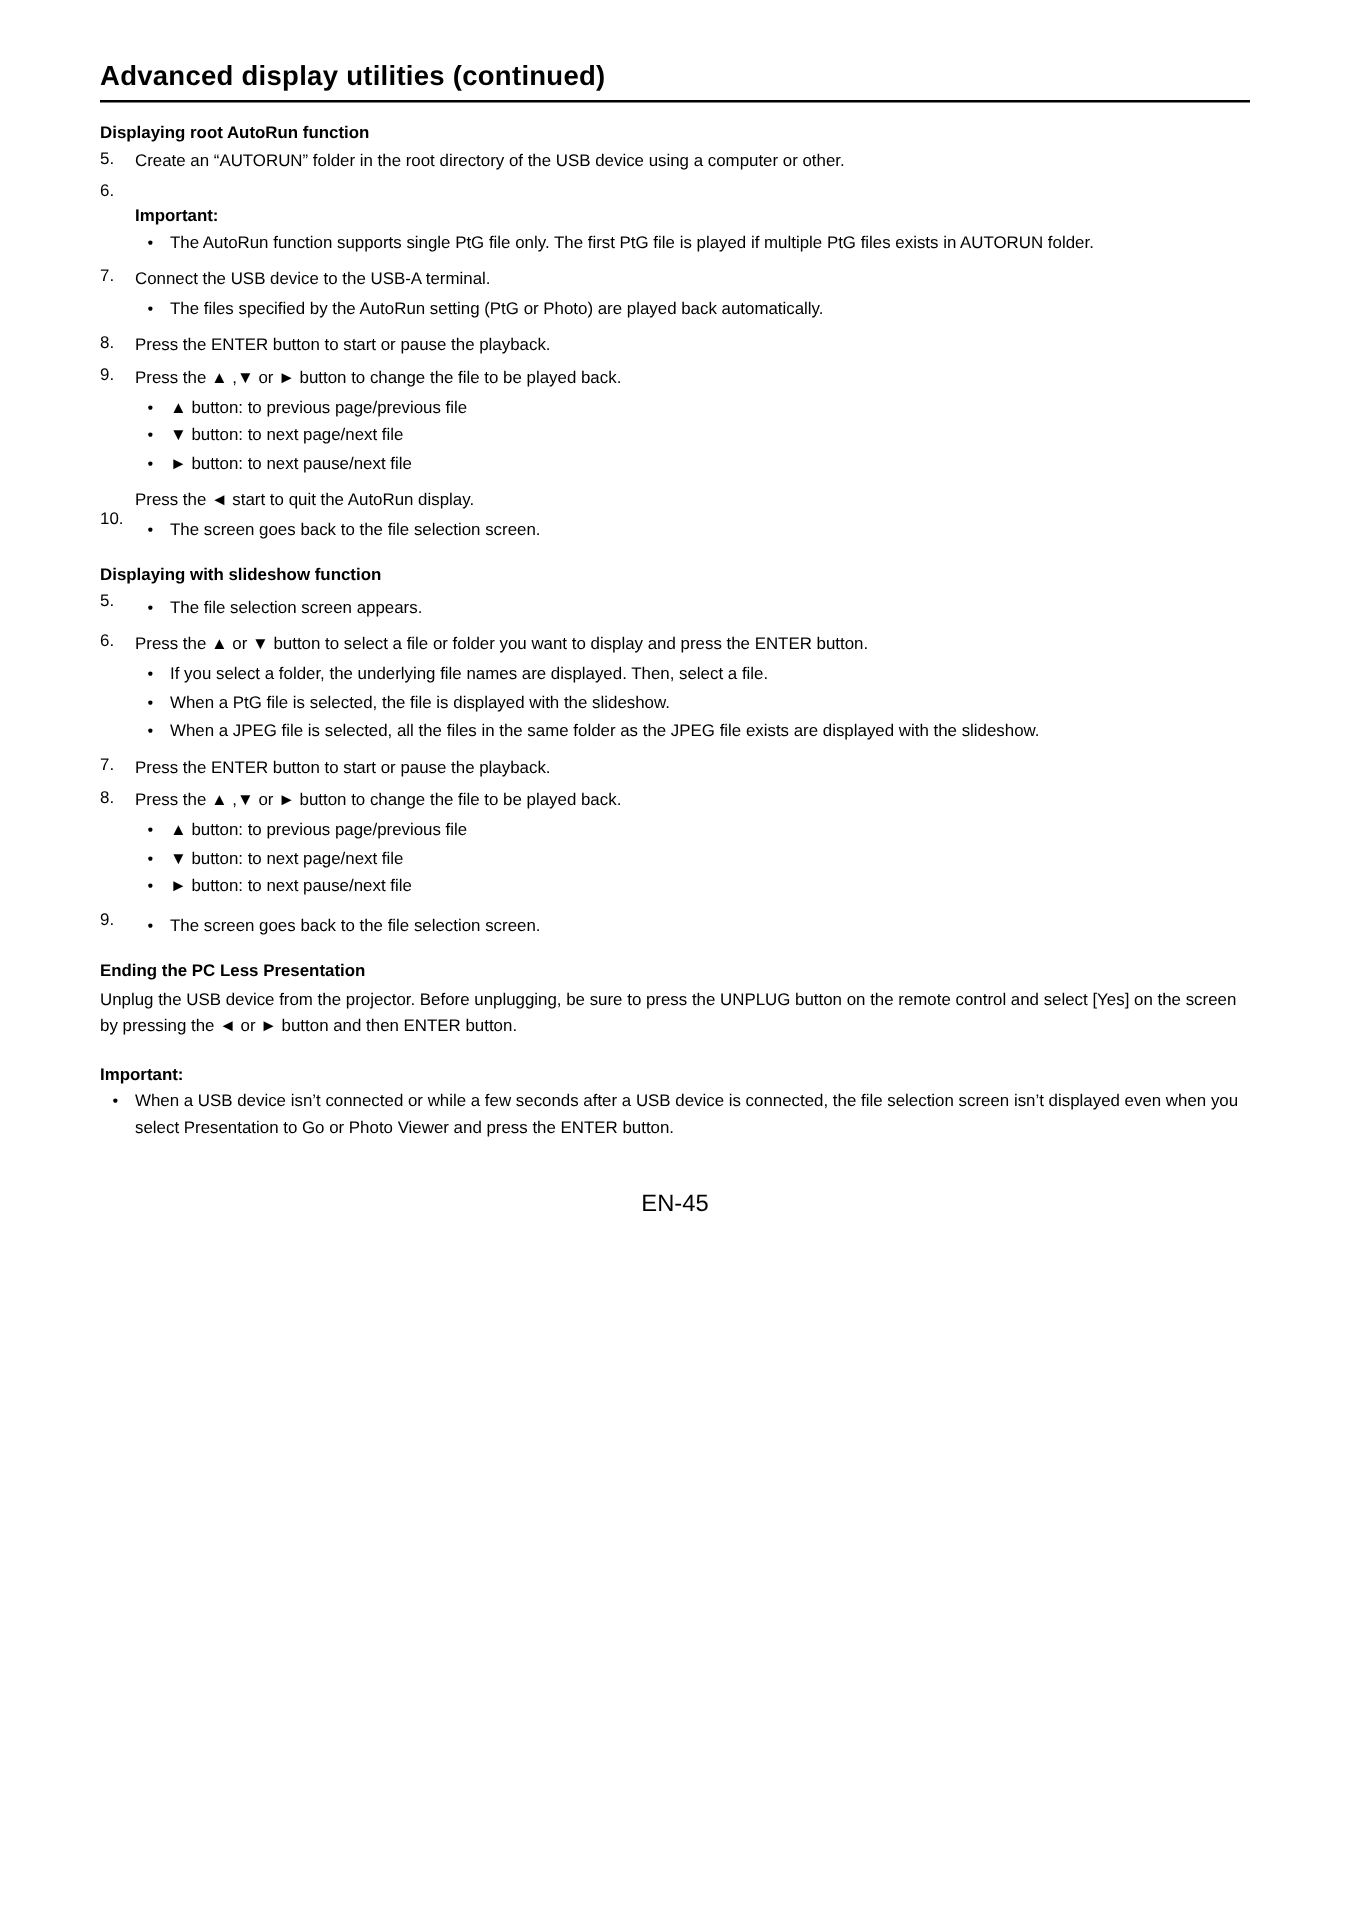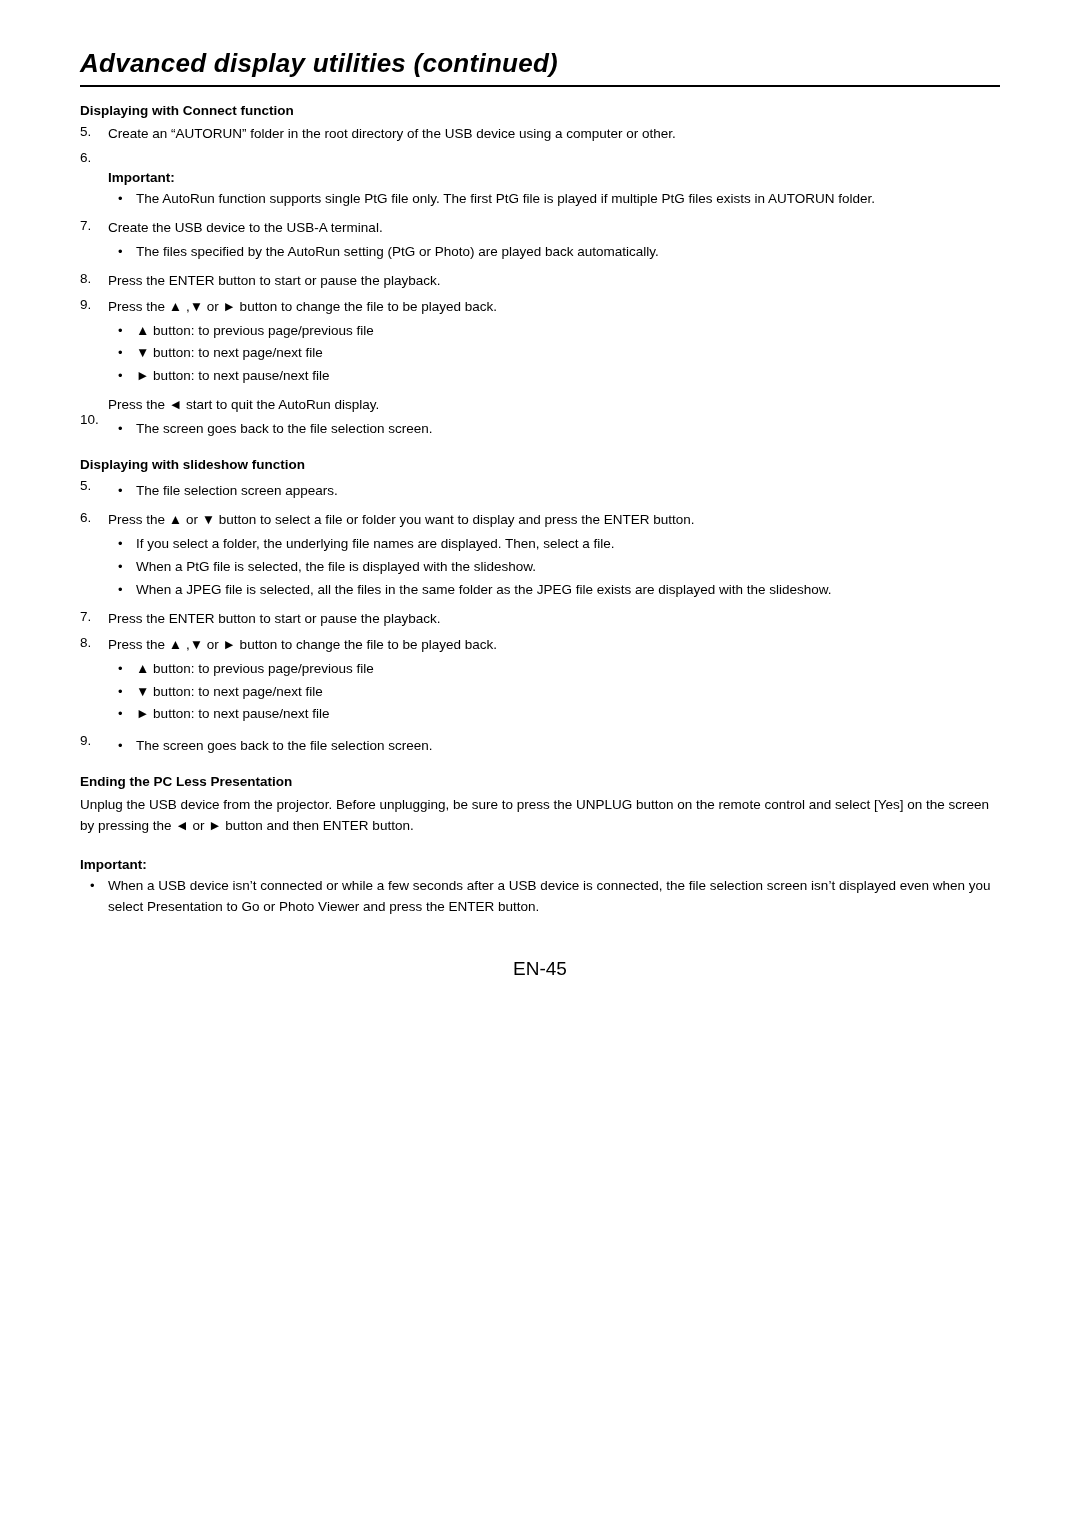--- a/index.html
+++ b/index.html
@@ -10,22 +10,21 @@
     body {
       background: #fff;
       font-family: Arial, Helvetica, sans-serif;
       font-size: 13.5px;
       color: #000;
       width: 1080px;
       min-height: 1527px;
       padding: 48px 80px 60px 80px;
     }
     .page-title {
-      font-size: 26px;
-      font-style: italic;
+      font-size: 22px;
       font-weight: bold;
       margin-bottom: 6px;
       letter-spacing: 0.01em;
     }
     .title-rule {
       border: none;
       border-top: 2.5px solid #000;
       margin-bottom: 16px;
     }
     .section-heading {
@@ -103,21 +102,21 @@
       font-size: 13.5px;
       flex-shrink: 0;
     }
   </style>
 </head>
 <body>
 
 <div class="page-title">Advanced display utilities (continued)</div>
 <hr class="title-rule">
 
-<div class="section-heading">Displaying with Connect function</div>
+<div class="section-heading">Displaying root AutoRun function</div>
 
 <ol class="main-list">
 
   <li>
     <span class="li-num">5.</span>
     <div class="li-content">
       <p>Create an “AUTORUN” folder in the root directory of the USB device using a computer or other.</p>
     </div>
   </li>
 
@@ -130,21 +129,21 @@
           <span class="bullet-dot">•</span>
           <span class="bullet-text">The AutoRun function supports single PtG file only. The first PtG file is played if multiple PtG files exists in AUTORUN folder.</span>
         </li>
       </ul>
     </div>
   </li>
 
   <li>
     <span class="li-num">7.</span>
     <div class="li-content">
-      <p>Create the USB device to the USB-A terminal.</p>
+      <p>Connect the USB device to the USB-A terminal.</p>
       <ul class="bullet-list">
         <li>
           <span class="bullet-dot">•</span>
           <span class="bullet-text">The files specified by the AutoRun setting (PtG or Photo) are played back automatically.</span>
         </li>
       </ul>
     </div>
   </li>
 
   <li>

